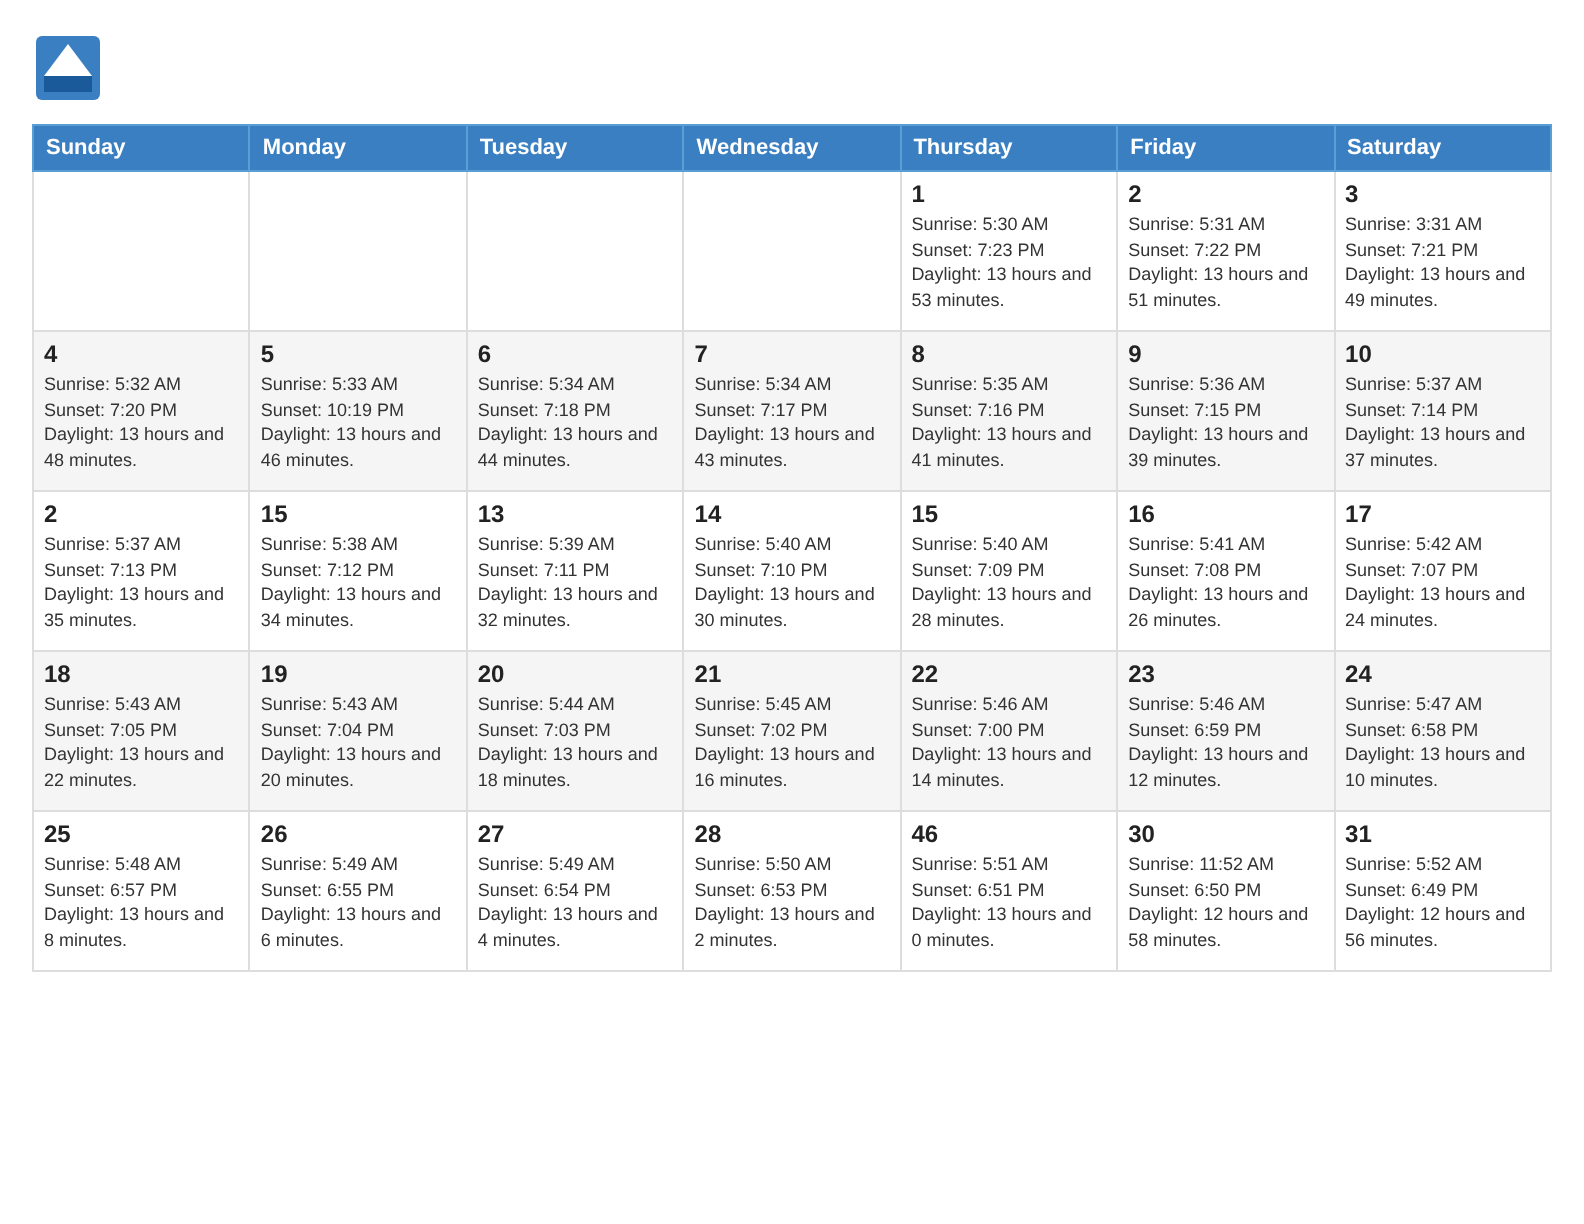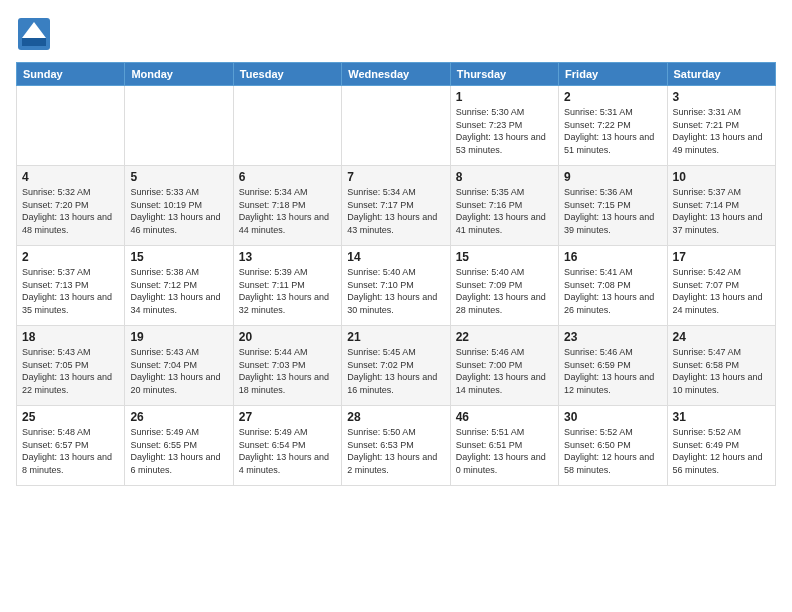--- a/index.html
+++ b/index.html
@@ -328,21 +328,21 @@
         </td>
         <td>
           <div class="day-number">46</div>
           <div class="day-info">Sunrise: 5:51 AM
 Sunset: 6:51 PM
 Daylight: 13 hours
 and 0 minutes.</div>
         </td>
         <td>
           <div class="day-number">30</div>
-          <div class="day-info">Sunrise: 5:52 AM
+          <div class="day-info">Sunrise: 11:52 AM
 Sunset: 6:50 PM
 Daylight: 12 hours
 and 58 minutes.</div>
         </td>
         <td>
           <div class="day-number">31</div>
           <div class="day-info">Sunrise: 5:52 AM
 Sunset: 6:49 PM
 Daylight: 12 hours
 and 56 minutes.</div>

